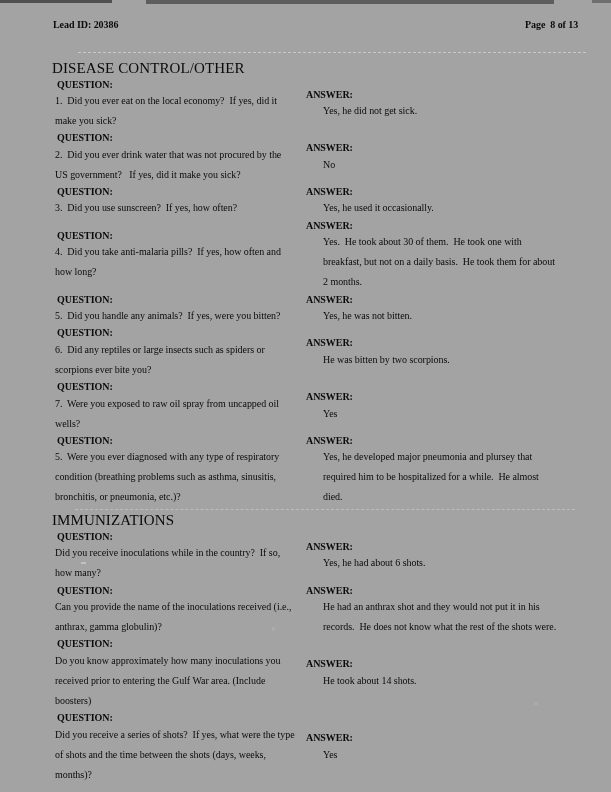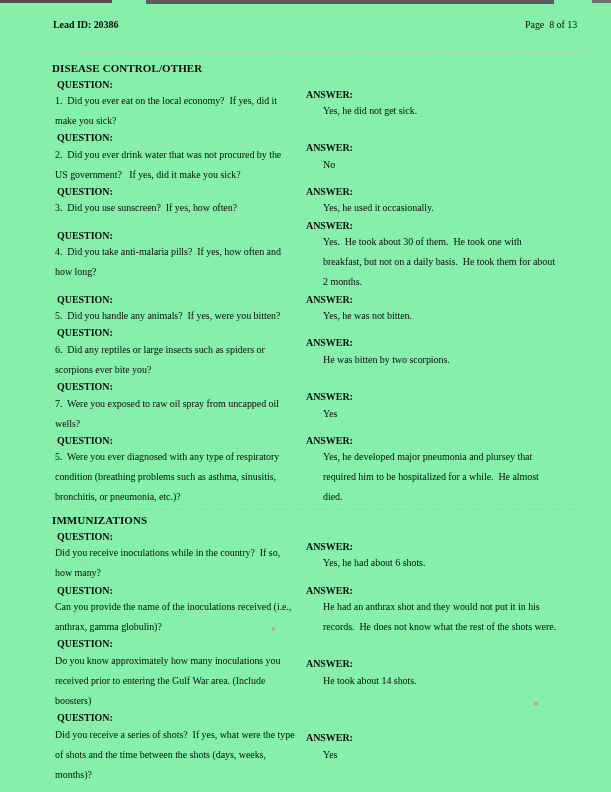--- a/index.html
+++ b/index.html
@@ -5,21 +5,21 @@
   html, body { margin: 0; padding: 0; }
   body {
     width: 611px; height: 792px;
     background: #fff;
     font-family: "Liberation Serif", "DejaVu Serif", serif;
     color: #0b0b0b;
   }
   .page {
     position: relative;
     width: 611px; height: 792px;
-    background: #86efac;
+    background: #a3a3a3;
     overflow: hidden;
   }
 
   
   .scan-bar { position: absolute; top: 0; height: 3px; }
   .scan-bar.seg1 { left: 0;   width: 112px; background: #4f4f4f; }
   .scan-bar.seg2 { left: 146px; width: 408px; height: 4px; background: #5d5d5d; }
   .scan-bar.seg3 { left: 592px; width: 19px; background: #6f6f6f; }
   .scan-dash-top {
     position: absolute; top: 52px; left: 78px; width: 508px; height: 0;
@@ -30,28 +30,28 @@
   .speck.s2 { left: 534px; top: 702px; width: 4px; height: 3px; }
   .speck.s3 { left: 81px;  top: 562px; width: 5px; height: 2px; background: #c2c2c2; }
 
   
   .doc-header-left {
     position: absolute; top: 19px; left: 53px;
     font-size: 10px; font-weight: bold; letter-spacing: -0.05px;
   }
   .doc-header-right {
     position: absolute; top: 19px; left: 525px;
-    font-size: 10px; font-weight: normal; letter-spacing: -0.05px;
+    font-size: 10px; font-weight: bold; letter-spacing: -0.05px;
     white-space: pre;
   }
 
   
   .content { position: absolute; top: 62px; left: 52px; width: 530px; }
   .section-title {
-    font-size: 11px; font-weight: bold; letter-spacing: 0.1px;
+    font-size: 15px; font-weight: normal; letter-spacing: 0.1px;
     line-height: 12.5px; margin: 0 0 4px 0;
   }
   .section-divider {
     height: 0; border-top: 1px dashed #bdbdbd;
     margin: 2px 0 4px 23px; width: 500px;
   }
   .qa-row { display: flex; align-items: center; margin-bottom: 1.5px; }
   .q-col { flex: 0 0 247px; }
   .a-col { flex: 0 0 auto; width: 278px; }
   .qa-label {

